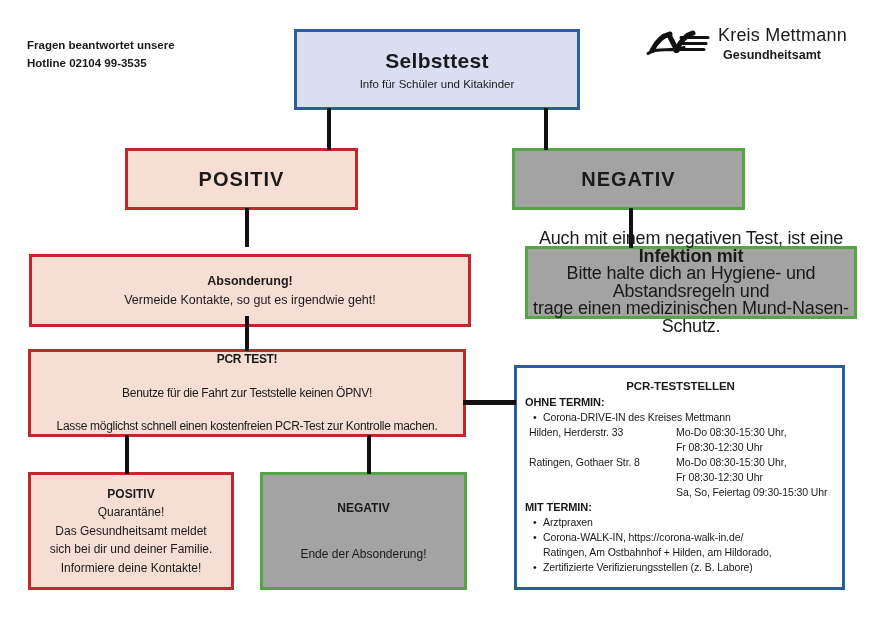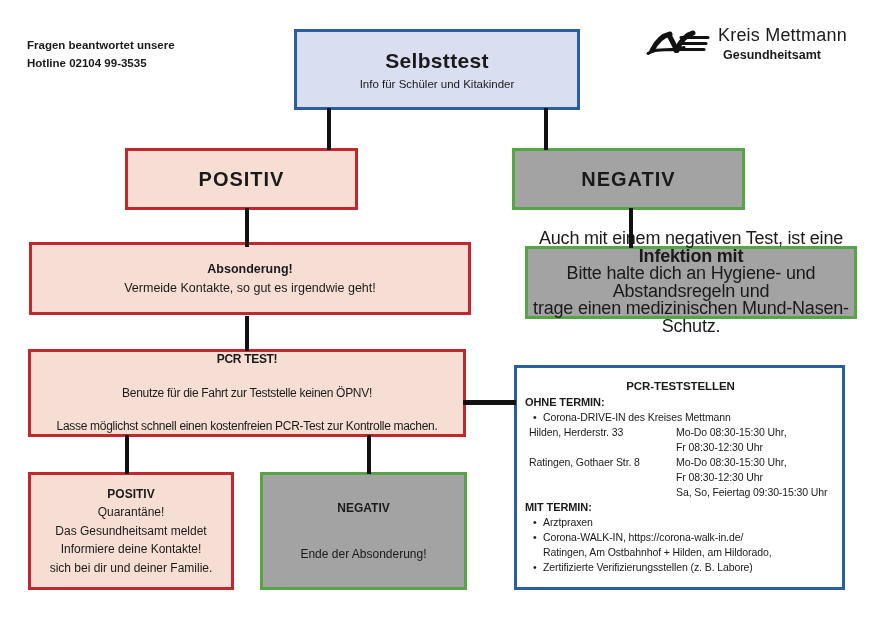--- a/index.html
+++ b/index.html
@@ -30,21 +30,21 @@
   #logo-text{margin-left:8px;line-height:1;}
   .logo-org{font-size:18px;letter-spacing:.2px;}
   .logo-dept{font-size:12.5px;font-weight:bold;margin-top:5px;margin-left:5px;}
 
   
   #box-positiv{left:125px;top:148px;width:233px;height:62px;}
   #box-negativ{left:512px;top:148px;width:233px;height:62px;}
   .branch-label{font-size:20px;font-weight:bold;letter-spacing:1px;}
 
   
-  #box-absonderung{left:29px;top:242px;width:442px;height:73px;font-size:12.5px;line-height:19px;}
+  #box-absonderung{left:29px;top:254px;width:442px;height:73px;font-size:12.5px;line-height:19px;}
   .b-title{font-weight:bold;}
 
   
   #box-neg-info{left:513px;top:246px;width:332px;height:73px;font-size:18px;line-height:17.5px;letter-spacing:-.2px;margin-left:12px;}
   #box-neg-info b{font-weight:bold;}
 
   
   #box-pcr{left:28px;top:349px;width:438px;height:88px;font-size:12px;line-height:18.5px;letter-spacing:-.3px;gap:15px;}
 
   
@@ -174,22 +174,22 @@
         <span class="blt">•</span>
         <span>Zertifizierte Verifizierungsstellen (z. B. Labore)</span>
       </div>
     </div>
   </div>
 
   <div id="box-res-pos" class="box red-box">
     <div class="res-title">POSITIV</div>
     <div>Quarantäne!</div>
     <div>Das Gesundheitsamt meldet</div>
+    <div>sich bei dir und deiner Familie.</div>
     <div>Informiere deine Kontakte!</div>
-    <div>sich bei dir und deiner Familie.</div>
   </div>
 
   <div id="box-res-neg" class="box green-box">
     <div class="res-title">NEGATIV</div>
     <div class="res-body">Ende der Absonderung!</div>
   </div>
 
   <div id="c1" class="conn"></div>
   <div id="c2" class="conn"></div>
   <div id="c3" class="conn"></div>

